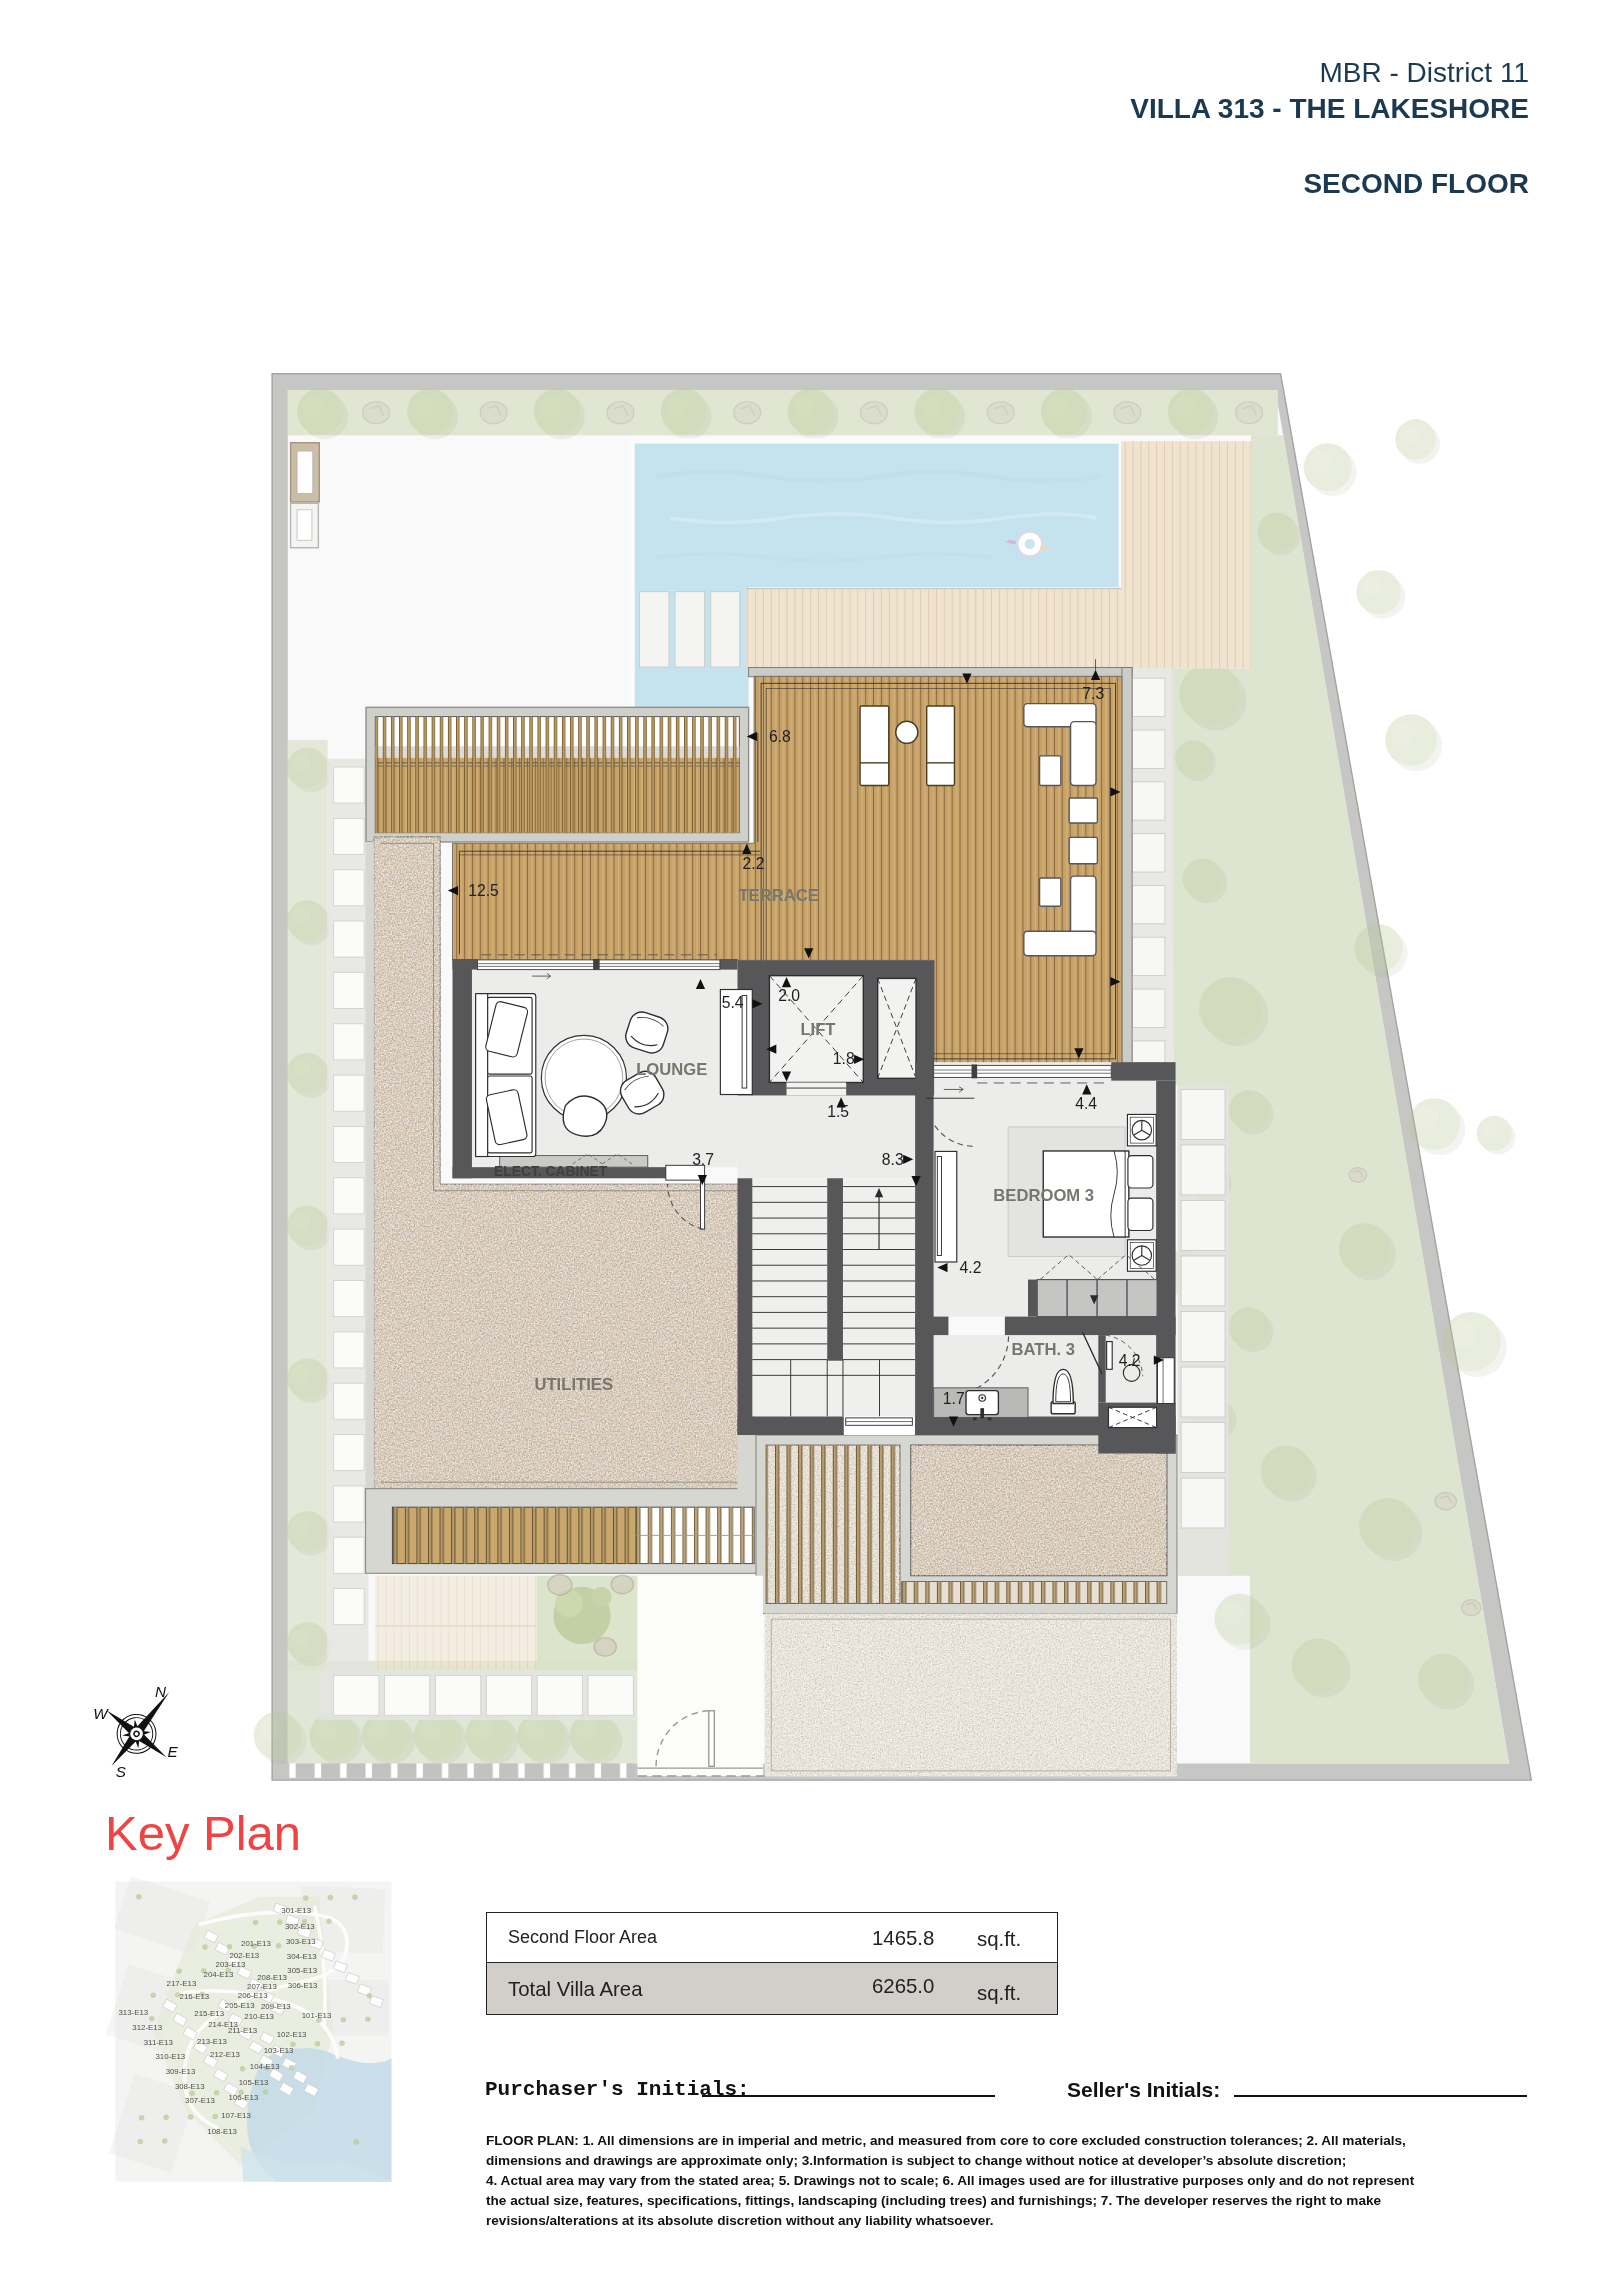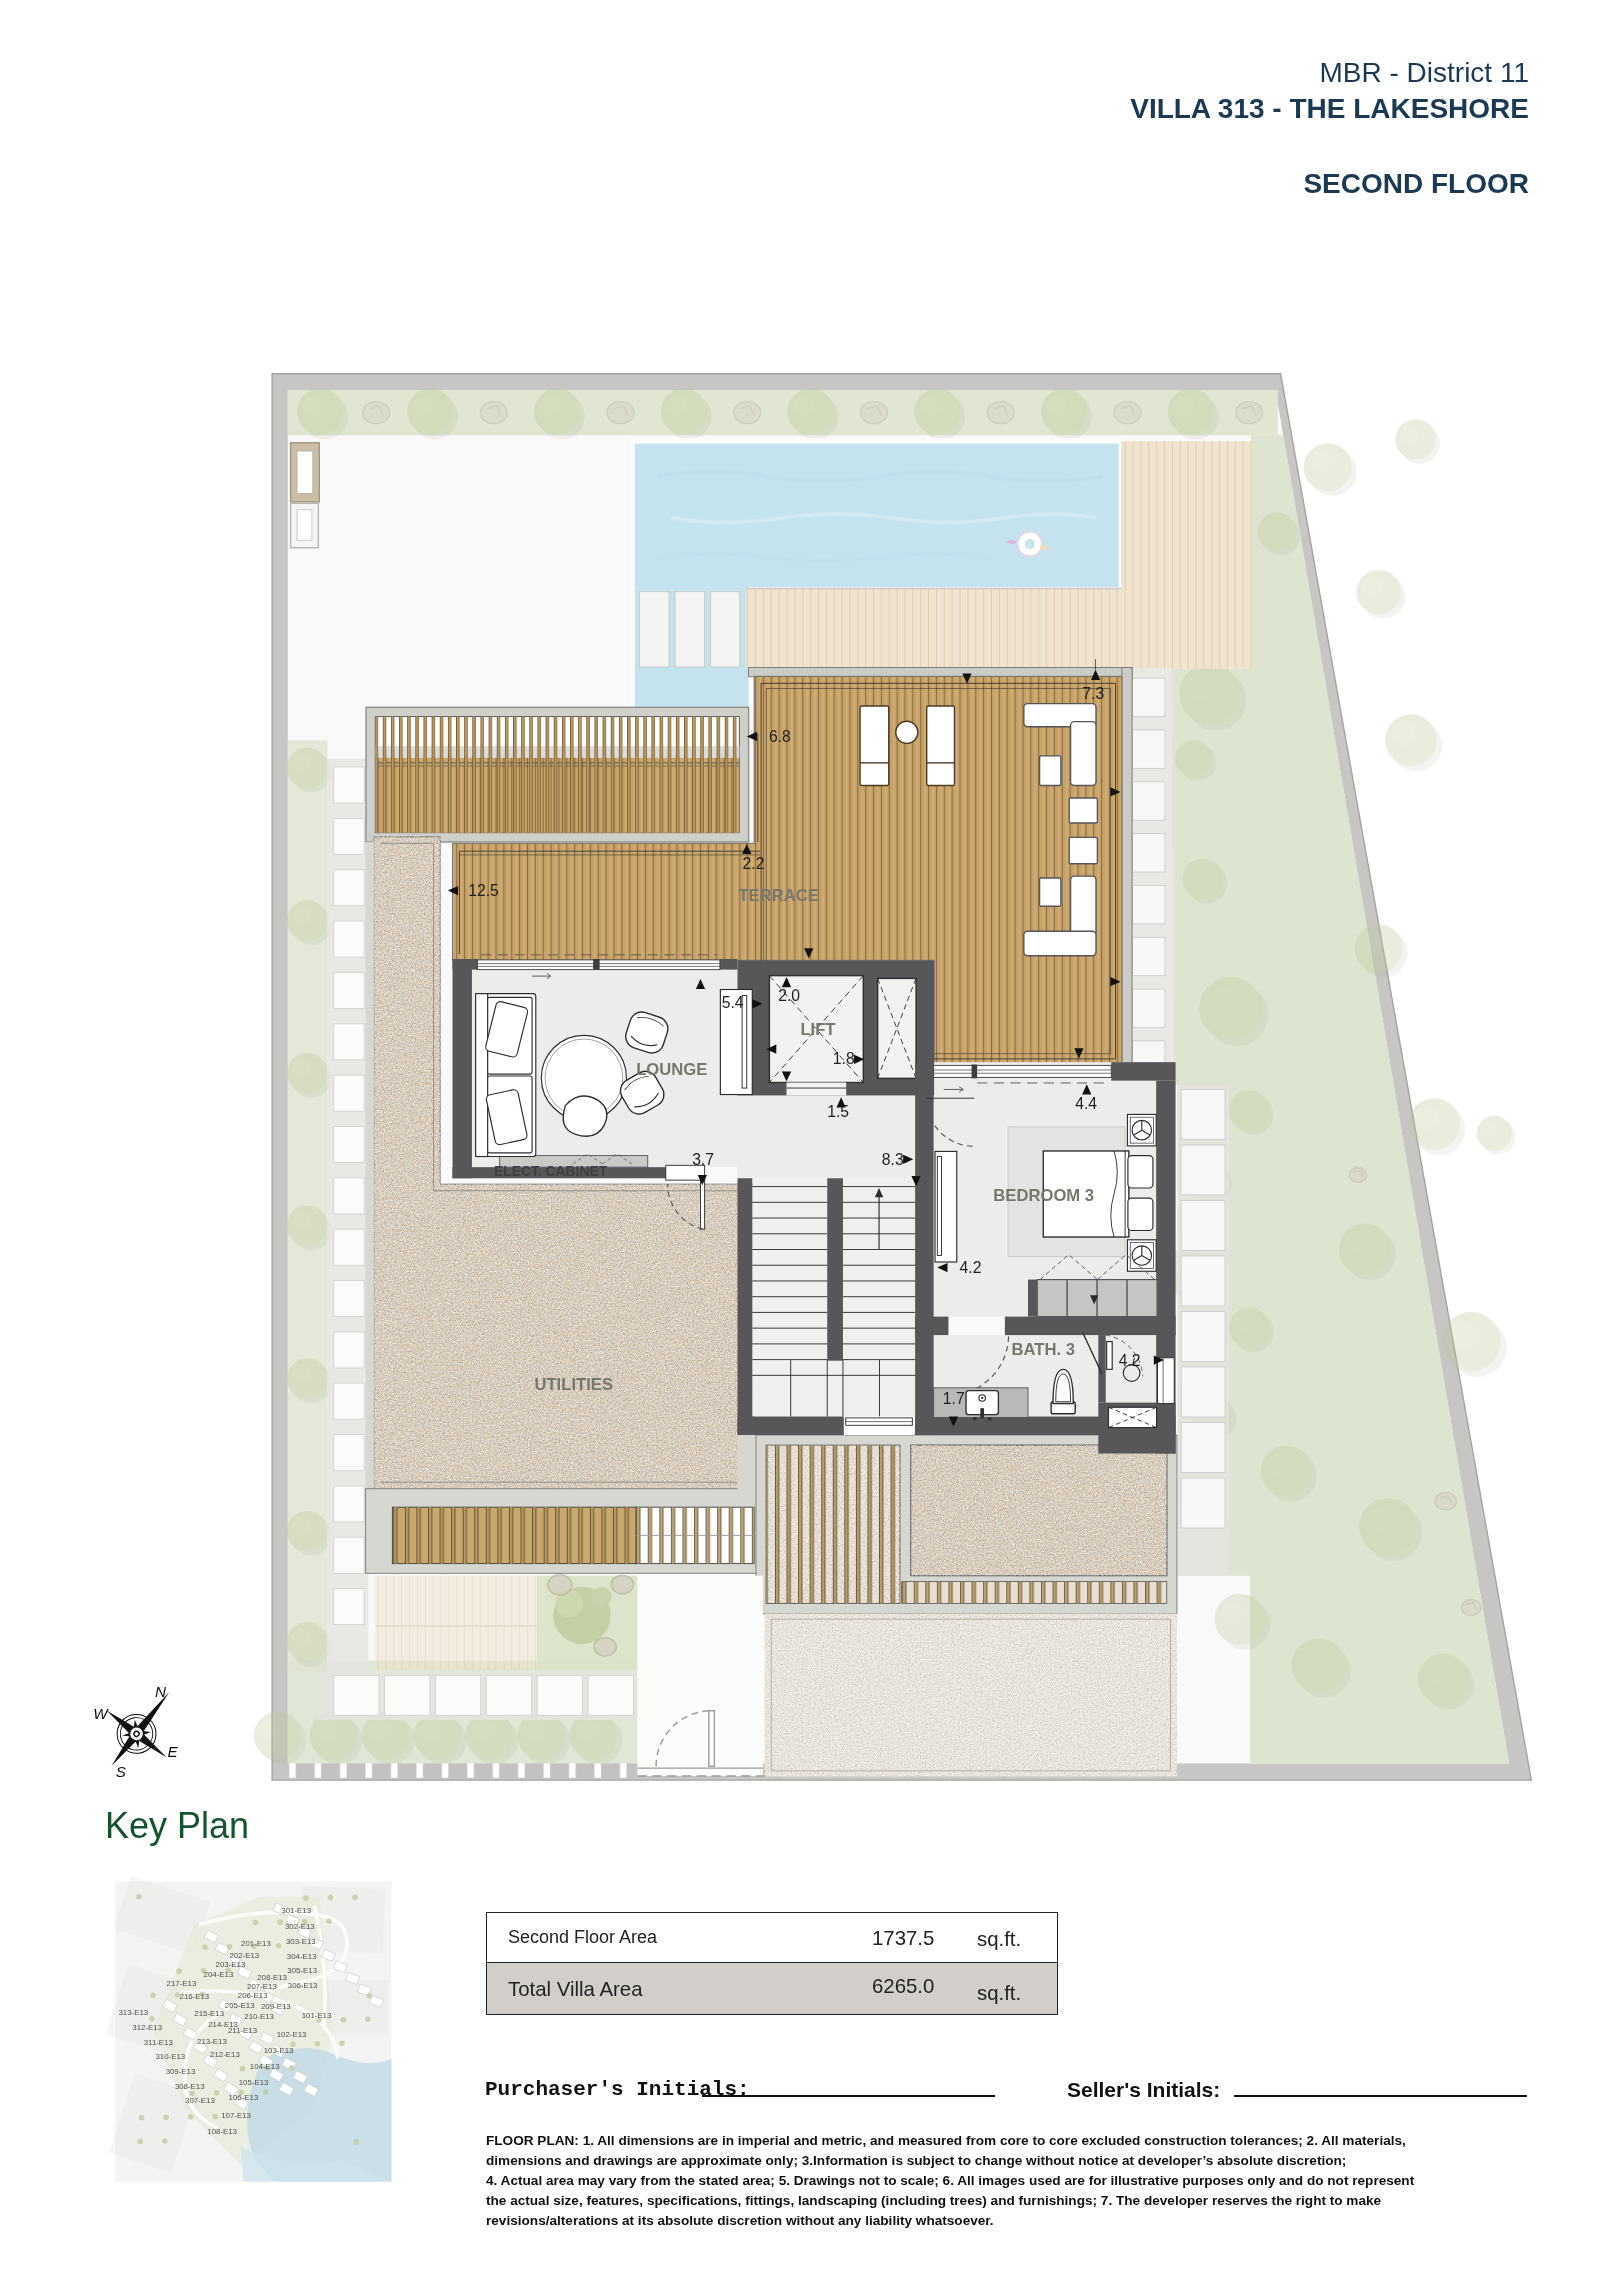--- a/index.html
+++ b/index.html
@@ -1175,26 +1175,26 @@
           <text x="410" y="4515" text-anchor="middle">308-E13</text>
           <text x="548" y="4506" text-anchor="middle">105-E13</text>
           <text x="432" y="4547" text-anchor="middle">307-E13</text>
           <text x="526" y="4540" text-anchor="middle">106-E13</text>
           <text x="510" y="4578" text-anchor="middle">107-E13</text>
           <text x="480" y="4613" text-anchor="middle">108-E13</text>
         </g>
       </g>
 </svg>
 
-<div class="abs" style="left:105px;top:1805px;font-size:36px;color:#14532d;">Key Plan</div>
+<div class="abs" style="left:105px;top:1805px;font-size:49px;color:#ef4444;">Key Plan</div>
 
 <div class="abs" style="left:486px;top:1912px;width:570px;border:1.9px solid #222;">
 <div style="height:49px;background:#ffffff;position:relative;">
 <span style="position:absolute;left:21px;top:14px;font-size:18px;color:#222;">Second Floor Area</span>
-<span style="position:absolute;left:385px;top:14px;font-size:20.4px;color:#222;">1737.5</span>
+<span style="position:absolute;left:385px;top:14px;font-size:20.4px;color:#222;">1465.8</span>
 <span style="position:absolute;left:490px;top:15px;font-size:20.4px;color:#222;">sq.ft.</span>
 </div>
 <div style="height:51px;background:#d2cfcb;border-top:1.4px solid #222;position:relative;text-align:center;">
 <span style="position:absolute;left:21px;top:15px;font-size:20.4px;color:#222;">Total Villa Area</span>
 <span style="position:absolute;left:385px;top:12px;font-size:20.4px;color:#222;">6265.0</span>
 <span style="position:absolute;left:490px;top:18.5px;font-size:20.4px;color:#222;">sq.ft.</span>
 </div>
 </div>
 
 <div class="abs" style="left:485px;top:2078px;font-size:21px;font-weight:700;color:#111;font-family:Liberation Mono, monospace;">Purchaser's Initials:</div>

